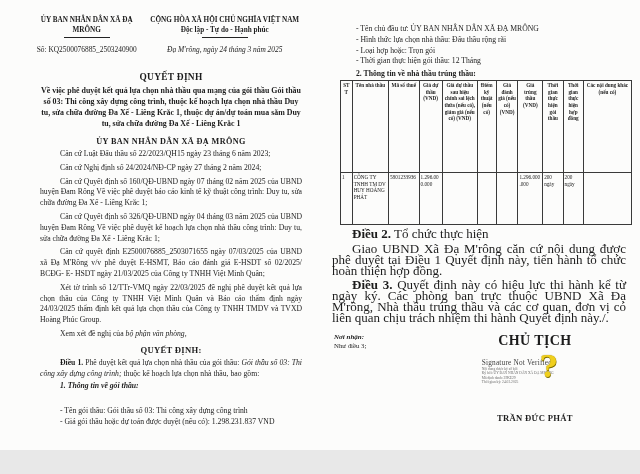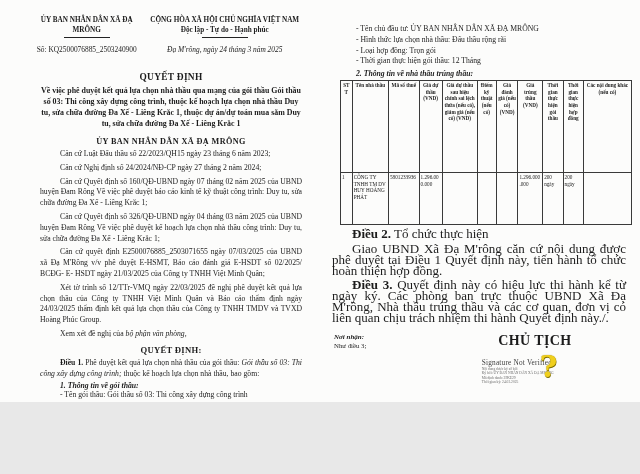--- a/index.html
+++ b/index.html
@@ -1,18 +1,18 @@
 <!DOCTYPE html>
 <html><head>
 <meta charset="utf-8">
 <style>
   * { margin:0; padding:0; box-sizing:border-box; }
   html,body { background:#e8e8e8; }
   .doc {
-    width:640px; height:402px;
+    width:640px; height:450px;
     background:#fcfcfb;
     font-family:"Liberation Serif", serif;
     color:#1c1c1c;
     display:flex;
     overflow:hidden;
     position:relative;
   }
   .page { position:relative; width:320px; height:474px; background:#fcfcfb; }
   .page1 { padding:16px 18px 0 40px; }
   .page2 { padding:24px 14px 12px 12px; }
@@ -27,31 +27,31 @@
   .date-line  { width:56%; font-size:7.4px; font-style:italic; text-align:center; }
 
   .title { text-align:center; font-weight:bold; font-size:9.4px; margin-top:18px; letter-spacing:0.3px; }
   .subtitle { text-align:center; font-weight:bold; font-size:7.9px; line-height:11px; margin-top:3px; }
   .issuer { text-align:center; font-weight:bold; font-size:8.2px; margin-top:8px; letter-spacing:0.4px; }
 
   .body-par { font-size:7.7px; line-height:10.8px; text-align:justify; text-indent:20px; margin-top:3px; }
   .decree { text-align:center; font-weight:bold; font-size:8.6px; margin-top:5px; letter-spacing:0.3px; }
   .bold { font-weight:bold; }
   .ital { font-style:italic; }
-  .sec-head { font-size:7.7px; font-weight:bold; font-style:italic; margin:2px 0 0 20px; }
+  .sec-head { font-size:7.7px; font-weight:bold; font-style:italic; margin:2px 0 16px 20px; }
   .dash-item { font-size:7.7px; line-height:10.8px; margin-left:20px; }
 
   
   .footer { position:absolute; left:8px; right:8px; bottom:9px; }
   .footer-rule { border-top:1px solid #b3b3b3; }
   .footer-text { font-size:4.6px; font-style:italic; color:#555; margin-top:3px; white-space:nowrap; }
 
   
   .dash-item2 { font-size:7.7px; line-height:10.8px; margin-left:24px; }
-  .sec-head2 { font-size:7.7px; font-weight:bold; font-style:italic; margin:2px 0 2px 24px; }
+  .sec-head2 { font-size:7.7px; font-weight:bold; margin:2px 0 2px 24px; }
 
   table.tbl { width:292px; margin-left:8px; border-collapse:collapse; table-layout:fixed; }
   .tbl th, .tbl td {
     border:1px solid #3a3a3a;
     font-size:5.2px; line-height:6.6px;
     padding:1px; vertical-align:top;
     word-break:break-word; overflow:hidden;
   }
   .tbl th { font-weight:bold; text-align:center; }
   .tbl td { text-align:left; }
@@ -129,21 +129,21 @@
     <div class="footer">
       <div class="footer-rule"></div>
       <div class="footer-text">Được in từ Hệ thống e-GP tại địa chỉ https://muasamcong.mpi.gov.vn</div>
     </div>
   </div>
 
   <div class="page page2">
 
     <div class="dash-item2">- Tên chủ đầu tư: ỦY BAN NHÂN DÂN XÃ ĐẠ MRÔNG</div>
     <div class="dash-item2">- Hình thức lựa chọn nhà thầu: Đấu thầu rộng rãi</div>
-    <div class="dash-item2">- Loại hợp đồng: Trọn gói</div>
+    <div class="dash-item2">- Loại hợp hoặc: Trọn gói</div>
     <div class="dash-item2">- Thời gian thực hiện gói thầu: 12 Tháng</div>
 
     <div class="sec-head2">2. Thông tin về nhà thầu trúng thầu:</div>
 
     <table class="tbl">
       <colgroup>
         <col style="width:4%">
           <col style="width:12.5%">
           <col style="width:10.5%">
           <col style="width:8%">

